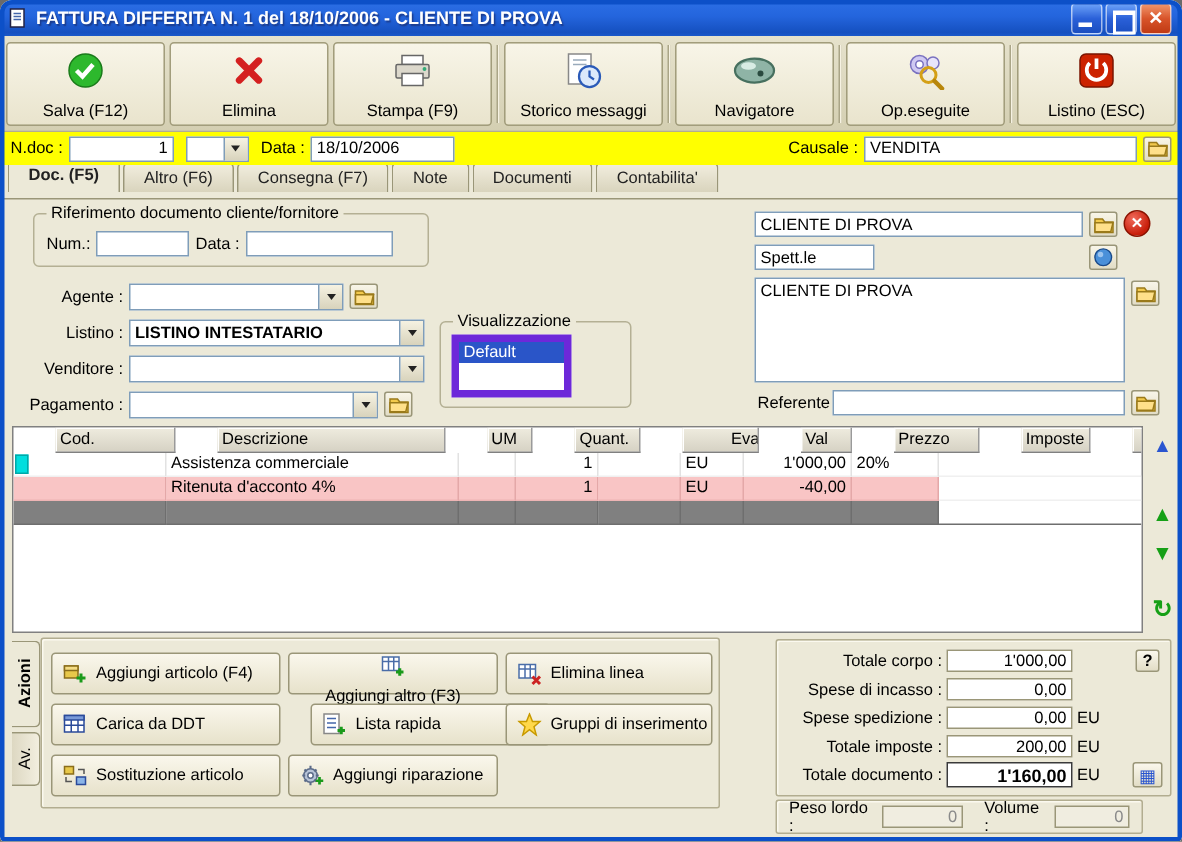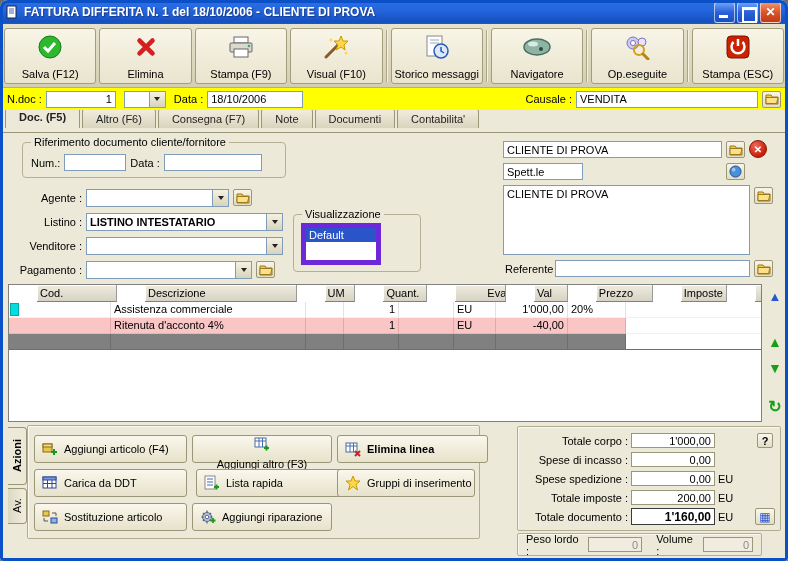--- a/index.html
+++ b/index.html
@@ -186,31 +186,20 @@
       <span class="tico">
             <svg width="28" height="24" viewBox="0 0 28 24">
               <rect x="7" y="2" width="14" height="6" fill="#fff" stroke="#666"></rect>
               <rect x="3" y="8" width="22" height="9" rx="1" fill="#dcd8cc" stroke="#666"></rect>
               <rect x="7" y="14" width="14" height="8" fill="#fff" stroke="#666"></rect>
               <circle cx="22" cy="11" r="1.3" fill="#3a7"></circle>
             </svg>
           </span>
       <span class="tlabel">Stampa (F9)</span>
     </div>
-    <div class="tbtn">
-      <span class="tico">
-            <svg width="26" height="26" viewBox="0 0 26 26">
-              <path d="M3 23L15 11" stroke="#8a5a2a" stroke-width="3" stroke-linecap="round"></path>
-              <polygon points="18,2 20,7 25,7 21,11 22,16 18,13 13,16 15,11 11,7 16,7" fill="#ffd84a" stroke="#c89a00"></polygon>
-              <circle cx="8" cy="6" r="1.5" fill="#ffd84a"></circle>
-              <circle cx="23" cy="19" r="1.5" fill="#ffd84a"></circle>
-            </svg>
-          </span>
-      <span class="tlabel">Visual (F10)</span>
-    </div>
     <div class="tsep"></div>
     <div class="tbtn">
       <span class="tico">
             <svg width="26" height="26" viewBox="0 0 26 26">
               <rect x="3" y="2" width="15" height="20" fill="#fff" stroke="#888"></rect>
               <line x1="6" y1="6" x2="15" y2="6" stroke="#9ab"></line>
               <line x1="6" y1="9" x2="15" y2="9" stroke="#9ab"></line>
               <circle cx="17" cy="17" r="7" fill="#dce9fb" stroke="#2a5ab8" stroke-width="1.5"></circle>
               <path d="M17 13v4l3 2" stroke="#2a5ab8" fill="none" stroke-width="1.5"></path>
             </svg>
@@ -243,21 +232,21 @@
     </div>
     <div class="tsep"></div>
     <div class="tbtn">
       <span class="tico">
             <svg width="24" height="24" viewBox="0 0 24 24">
               <rect x="1" y="1" width="22" height="22" rx="4" fill="#cc2200" stroke="#7a1400"></rect>
               <path d="M12 4v7" stroke="#fff" stroke-width="2.5"></path>
               <path d="M7.5 7a6.5 6.5 0 1 0 9 0" stroke="#fff" stroke-width="2.5" fill="none"></path>
             </svg>
           </span>
-      <span class="tlabel">Stampa (ESC)</span>
+      <span class="tlabel">Listino (ESC)</span>
     </div>
   </div>
 
   <div class="docbar">
     <span class="lbl">N.doc :</span>
     <input class="inp" style="width: 70px; text-align: right;" value="1">
     <span class="minicombo">
           <span class="cbtn">
             <span class="caret"></span>
           </span>
@@ -474,21 +463,21 @@
             <svg width="16" height="16" viewBox="0 0 16 16">
               <rect x="1" y="2" width="11" height="9" fill="#fff" stroke="#4a6da8"></rect>
               <line x1="1" y1="5" x2="12" y2="5" stroke="#4a6da8"></line>
               <line x1="5" y1="2" x2="5" y2="11" stroke="#4a6da8"></line>
               <line x1="8.5" y1="2" x2="8.5" y2="11" stroke="#4a6da8"></line>
               <path d="M12.5 9.5v5M10 12h5" stroke="#1a9a1a" stroke-width="2"></path>
             </svg>
           </span>
       <span>Aggiungi altro (F3)</span>
     </div>
-    <div class="abtn" style="left:309px;top:9px;width:151px;font-weight:bold;">
+    <div class="abtn" style="left:309px;top:9px;width:138px;">
       <span style="display:flex;">
             <svg width="16" height="16" viewBox="0 0 16 16">
               <rect x="1" y="2" width="11" height="9" fill="#fff" stroke="#4a6da8"></rect>
               <line x1="1" y1="5" x2="12" y2="5" stroke="#4a6da8"></line>
               <line x1="5" y1="2" x2="5" y2="11" stroke="#4a6da8"></line>
               <line x1="8.5" y1="2" x2="8.5" y2="11" stroke="#4a6da8"></line>
               <path d="M10 10l5 5M15 10l-5 5" stroke="#cc2222" stroke-width="2"></path>
             </svg>
           </span>
       <span>Elimina linea</span>
@@ -498,21 +487,21 @@
             <svg width="16" height="16" viewBox="0 0 16 16">
               <rect x="1" y="2" width="13" height="11" fill="#fff" stroke="#2a4a9a"></rect>
               <rect x="1" y="2" width="13" height="3" fill="#7a9ad8" stroke="#2a4a9a"></rect>
               <line x1="5.5" y1="5" x2="5.5" y2="13" stroke="#2a4a9a"></line>
               <line x1="10" y1="5" x2="10" y2="13" stroke="#2a4a9a"></line>
               <line x1="1" y1="8.5" x2="14" y2="8.5" stroke="#2a4a9a"></line>
             </svg>
           </span>
       <span>Carica da DDT</span>
     </div>
-    <div class="abtn" style="left:168px;top:43px;width:160px;">
+    <div class="abtn" style="left:179px;top:43px;width:160px;">
       <span style="display:flex;">
             <svg width="16" height="16" viewBox="0 0 16 16">
               <rect x="1" y="1" width="10" height="13" fill="#fff" stroke="#888"></rect>
               <line x1="3" y1="4" x2="9" y2="4" stroke="#46a"></line>
               <line x1="3" y1="7" x2="9" y2="7" stroke="#46a"></line>
               <line x1="3" y1="10" x2="9" y2="10" stroke="#46a"></line>
               <path d="M12.5 9.5v5M10 12h5" stroke="#1a9a1a" stroke-width="2"></path>
             </svg>
           </span>
       <span>Lista rapida</span>

